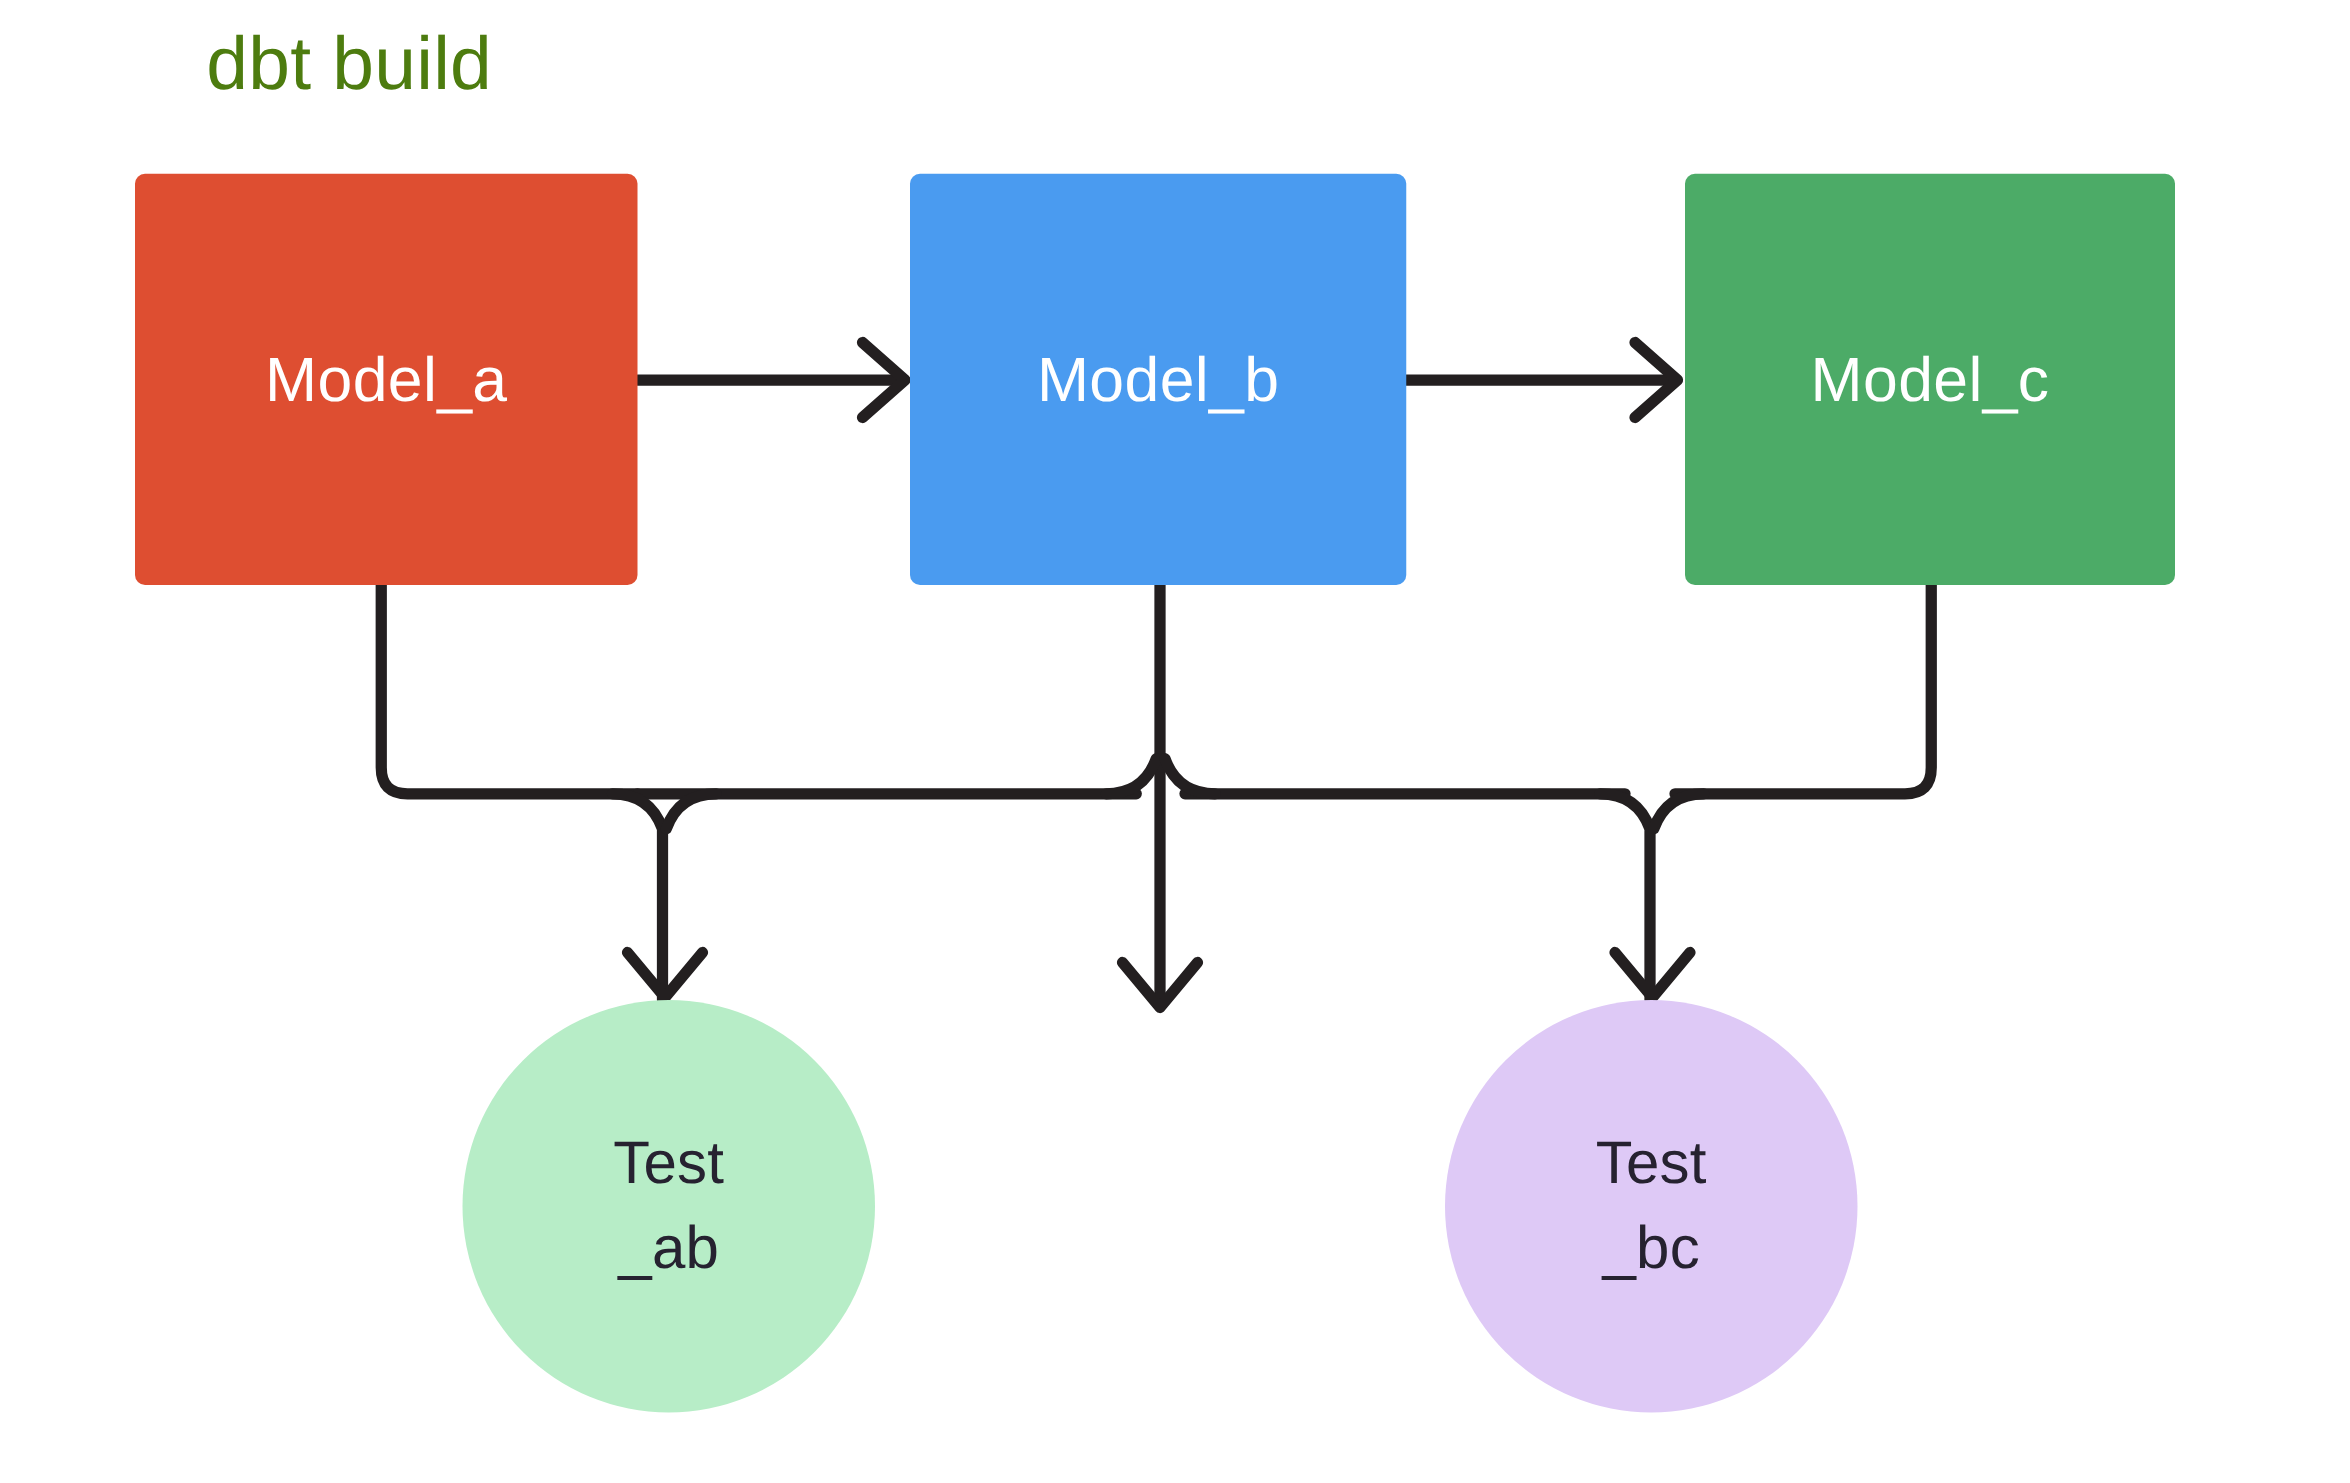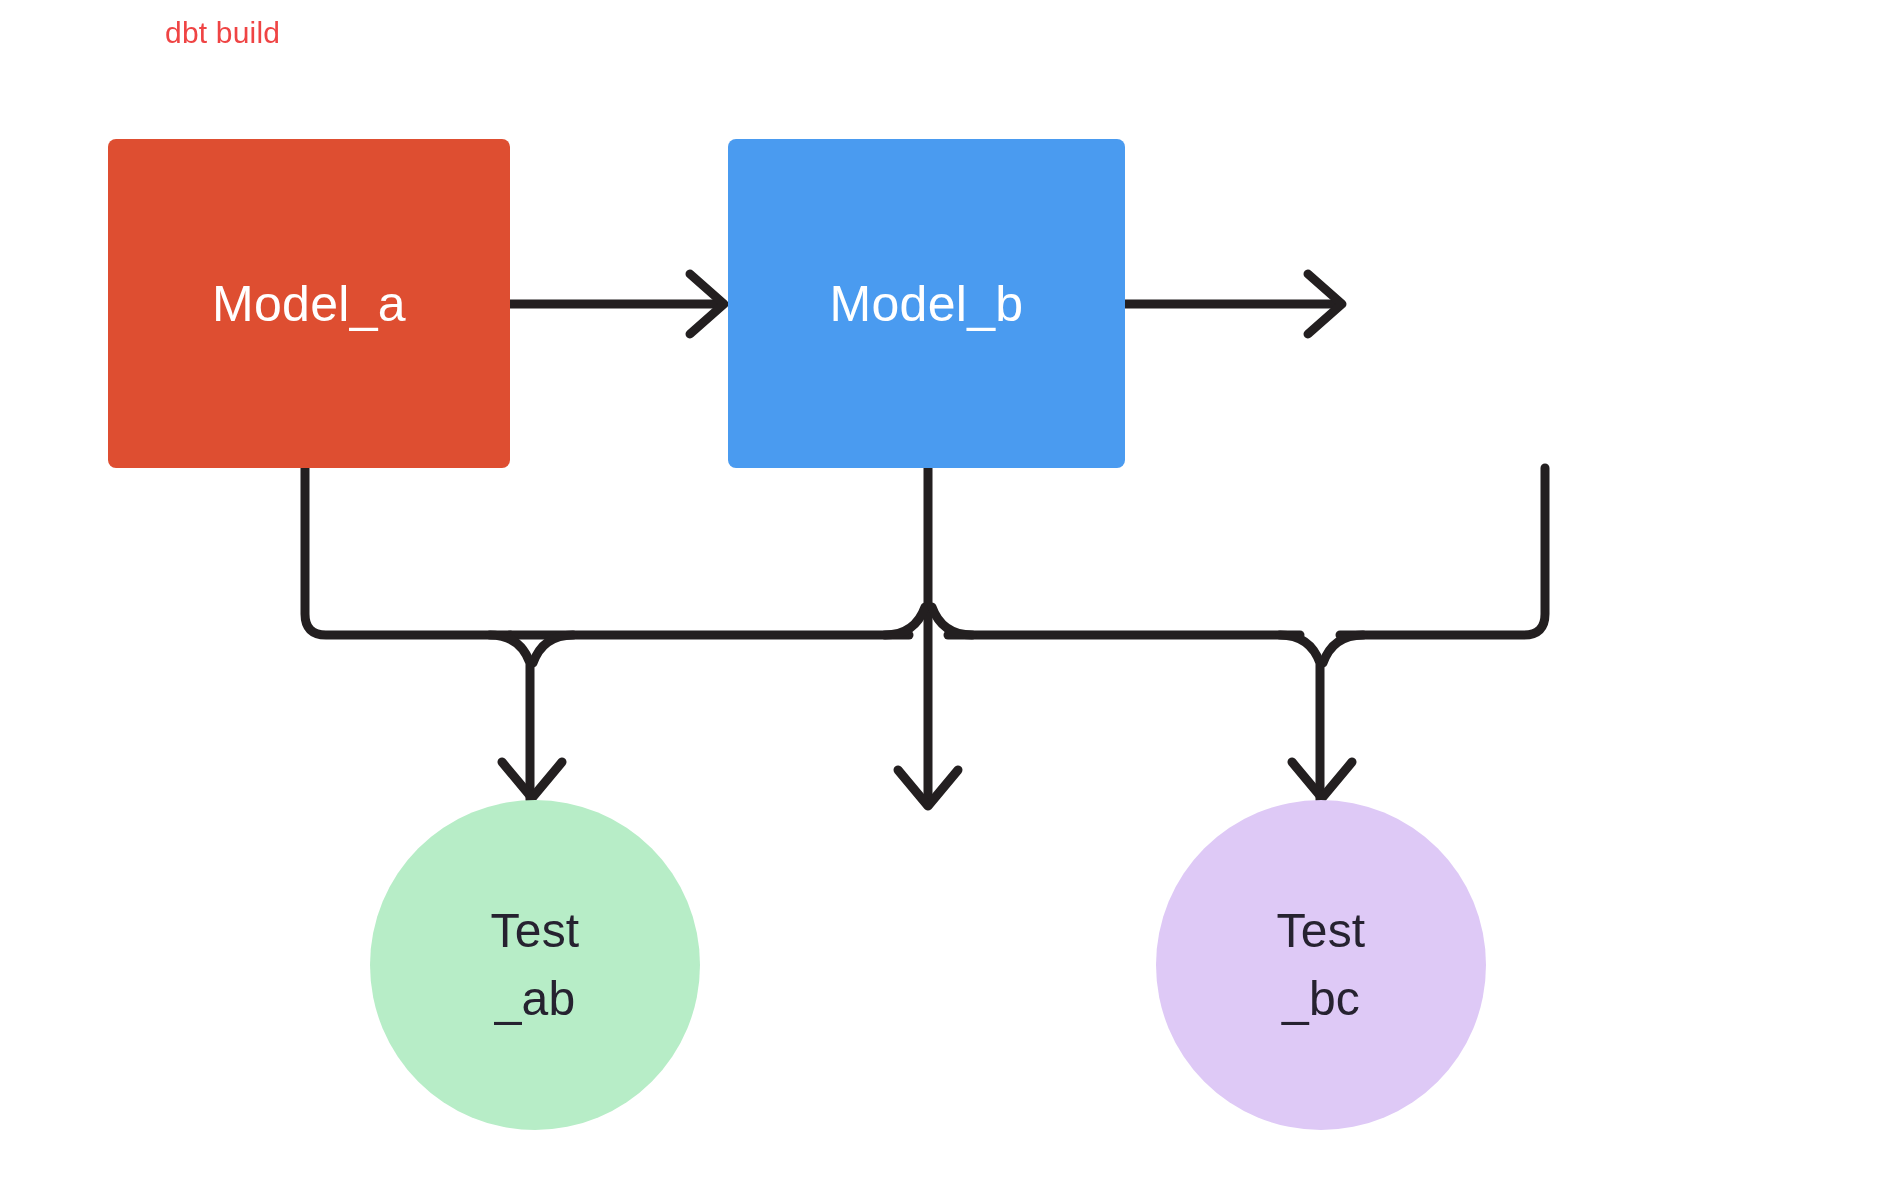--- a/index.html
+++ b/index.html
@@ -25,23 +25,23 @@
     left: 0;
     top: 0;
     width: 1880px;
     height: 1186px;
     pointer-events: none;
   }
   .diagram-title {
     position: absolute;
     left: 165px;
     top: 16px;
-    font-size: 30px;
+    font-size: 60px;
     font-weight: 400;
-    color: #ef4444;
+    color: #4d7c0f;
     letter-spacing: 0.2px;
     white-space: nowrap;
   }
   .model-node {
     position: absolute;
     border-radius: 8px;
     display: flex;
     align-items: center;
     justify-content: center;
     box-sizing: border-box;
@@ -120,20 +120,23 @@
   </svg>
 
   <div class="model-node" id="node-model-a" style="background:#DE4E31;">
     <span class="model-label">Model_a</span>
   </div>
 
   <div class="model-node" id="node-model-b" style="background:#4A9BF0;">
     <span class="model-label">Model_b</span>
   </div>
 
+  <div class="model-node" id="node-model-c" style="background:#4CAB67;">
+    <span class="model-label">Model_c</span>
+  </div>
 
   <div class="test-node" id="node-test-ab" style="background:#B7EDC7;">
     <span class="test-label">Test
 _ab</span>
   </div>
 
 
   <div class="test-node" id="node-test-bc" style="background:#DEC9F6;">
     <span class="test-label">Test
 _bc</span>

